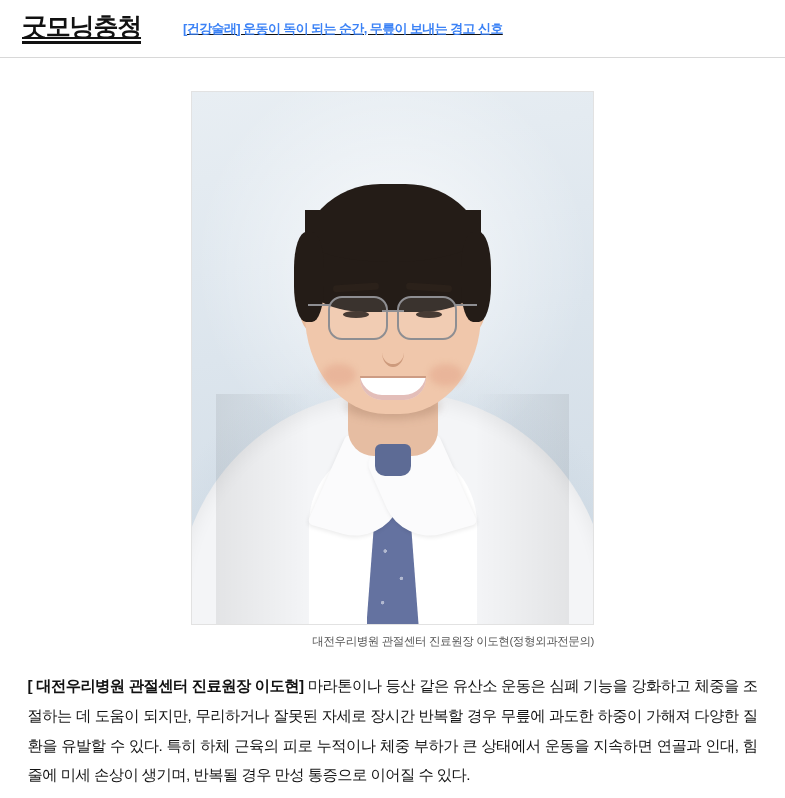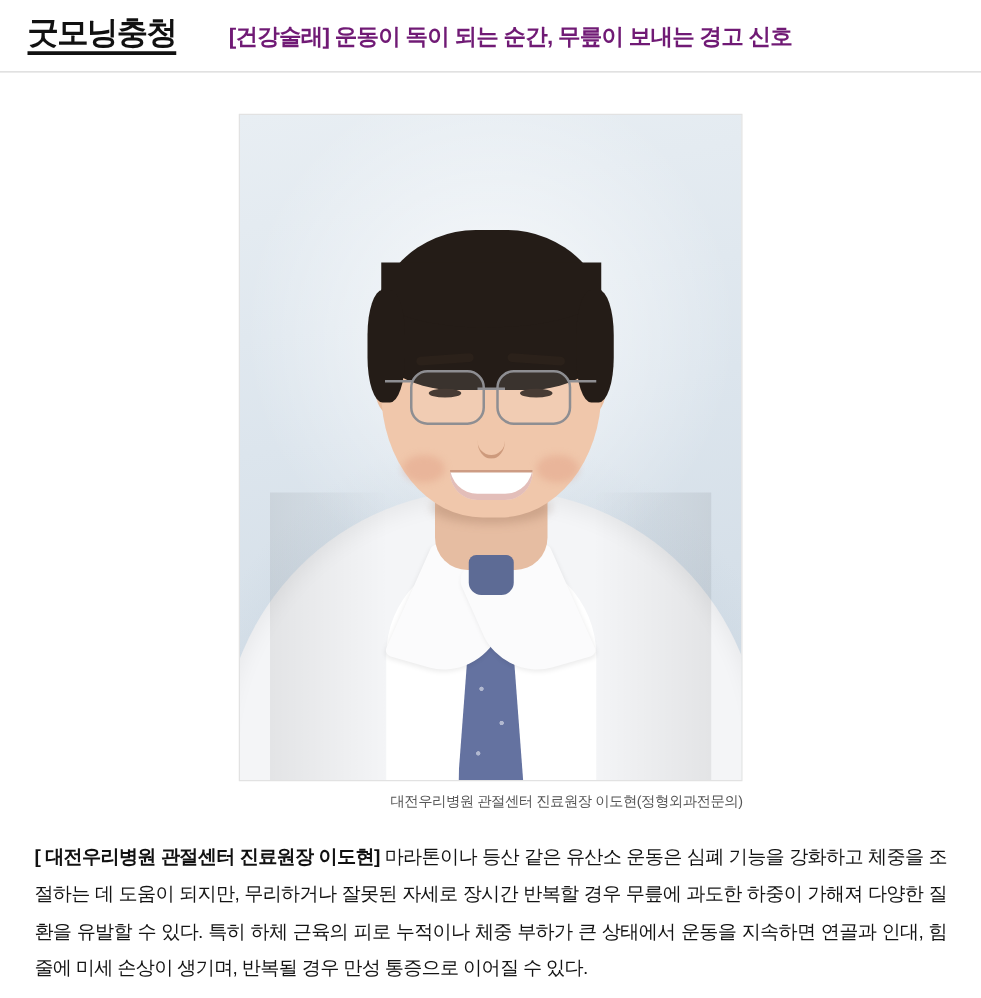--- a/index.html
+++ b/index.html
@@ -18,37 +18,38 @@
   }
 
   
   .header {
     height: 57px;
     display: flex;
     align-items: center;
     padding: 0 0 0 22px;
     box-sizing: border-box;
     background: #ffffff;
+    text-decoration: underline;
   }
   .brand {
     font-size: 25px;
     font-weight: 800;
     letter-spacing: -1.2px;
     color: #111111;
     line-height: 1;
     white-space: nowrap;
     font-family: "Liberation Sans", "DejaVu Sans", sans-serif;
     padding-bottom: 2px;
     border-bottom: 3px solid #111111;
   }
   .headline {
-    font-size: 18px;
+    font-size: 13px;
     font-weight: 700;
     letter-spacing: -0.6px;
-    color: #701a75;
+    color: #3b82f6;
     margin-left: 22px;
     white-space: nowrap;
     padding-left: 20px;
   }
   .header-rule {
     height: 1px;
     background: #d8d8d8;
     width: 100%;
   }
 

